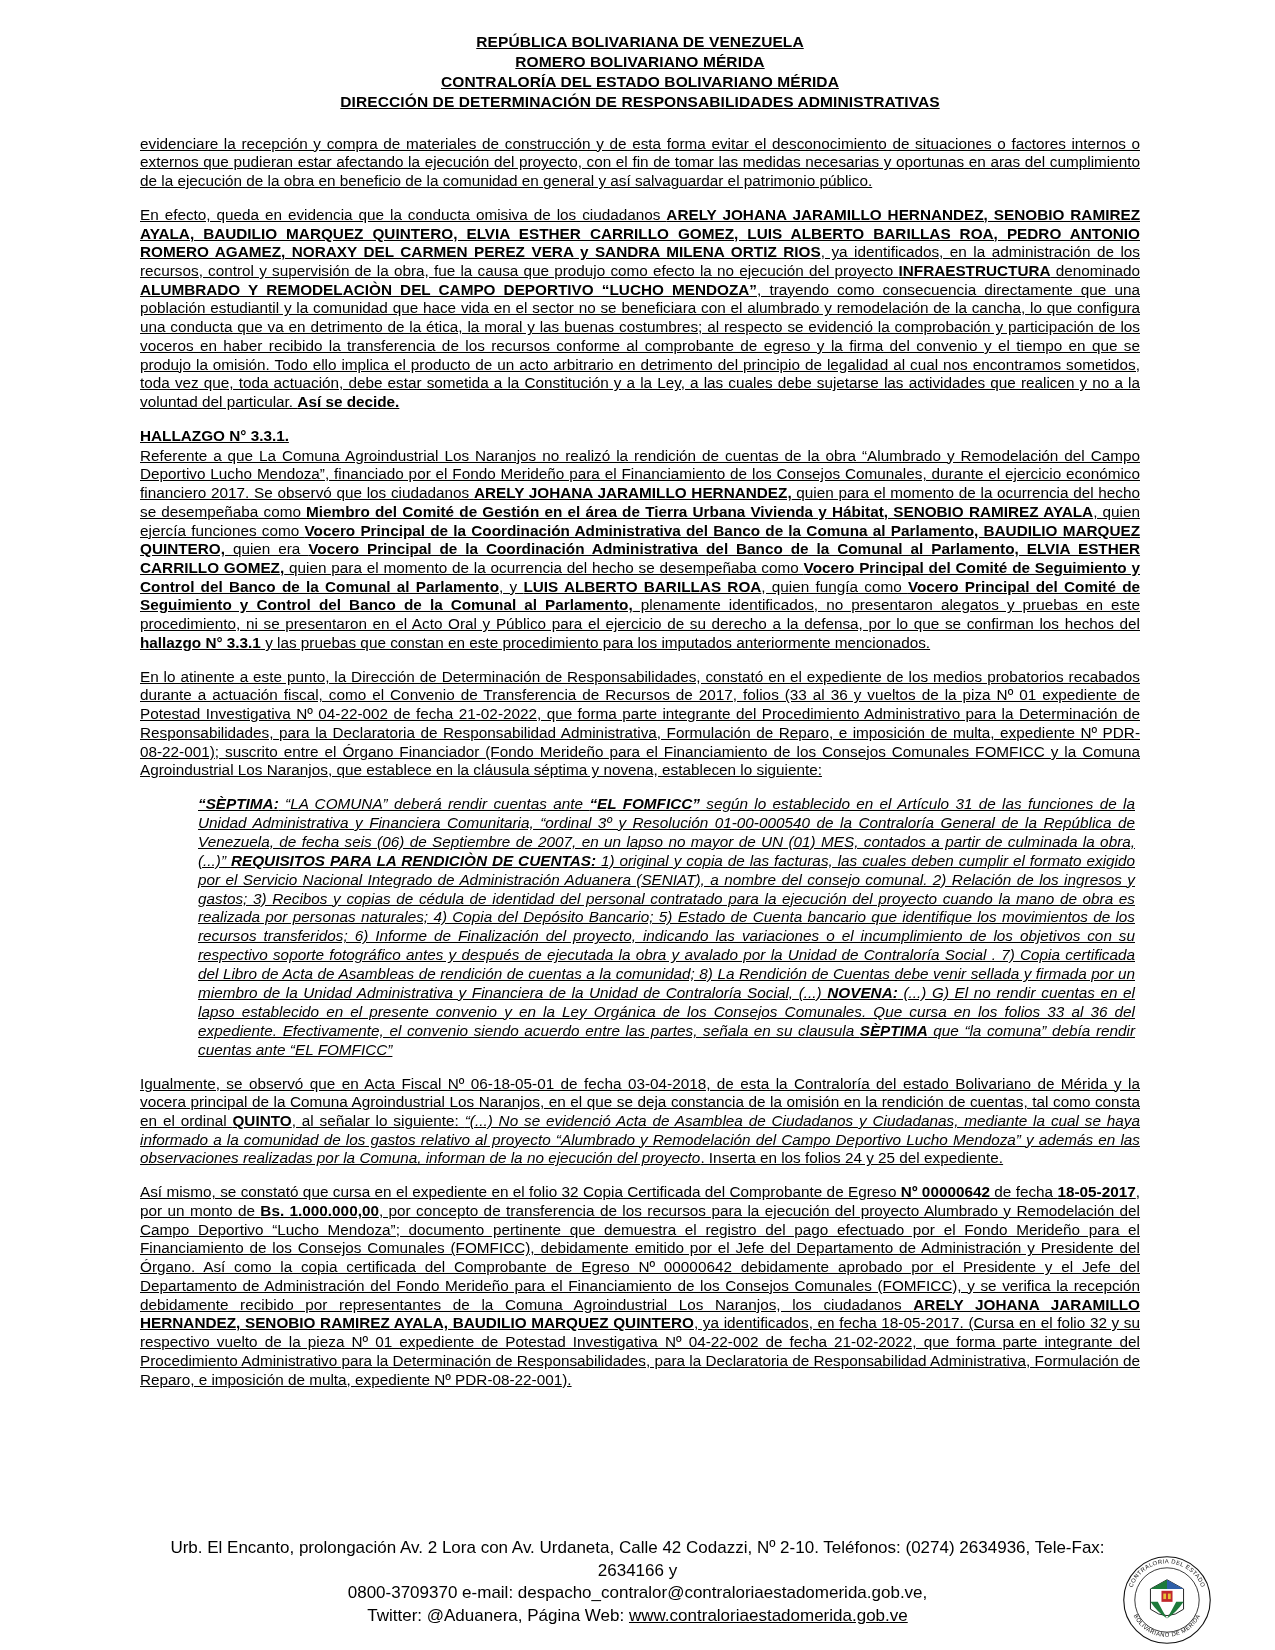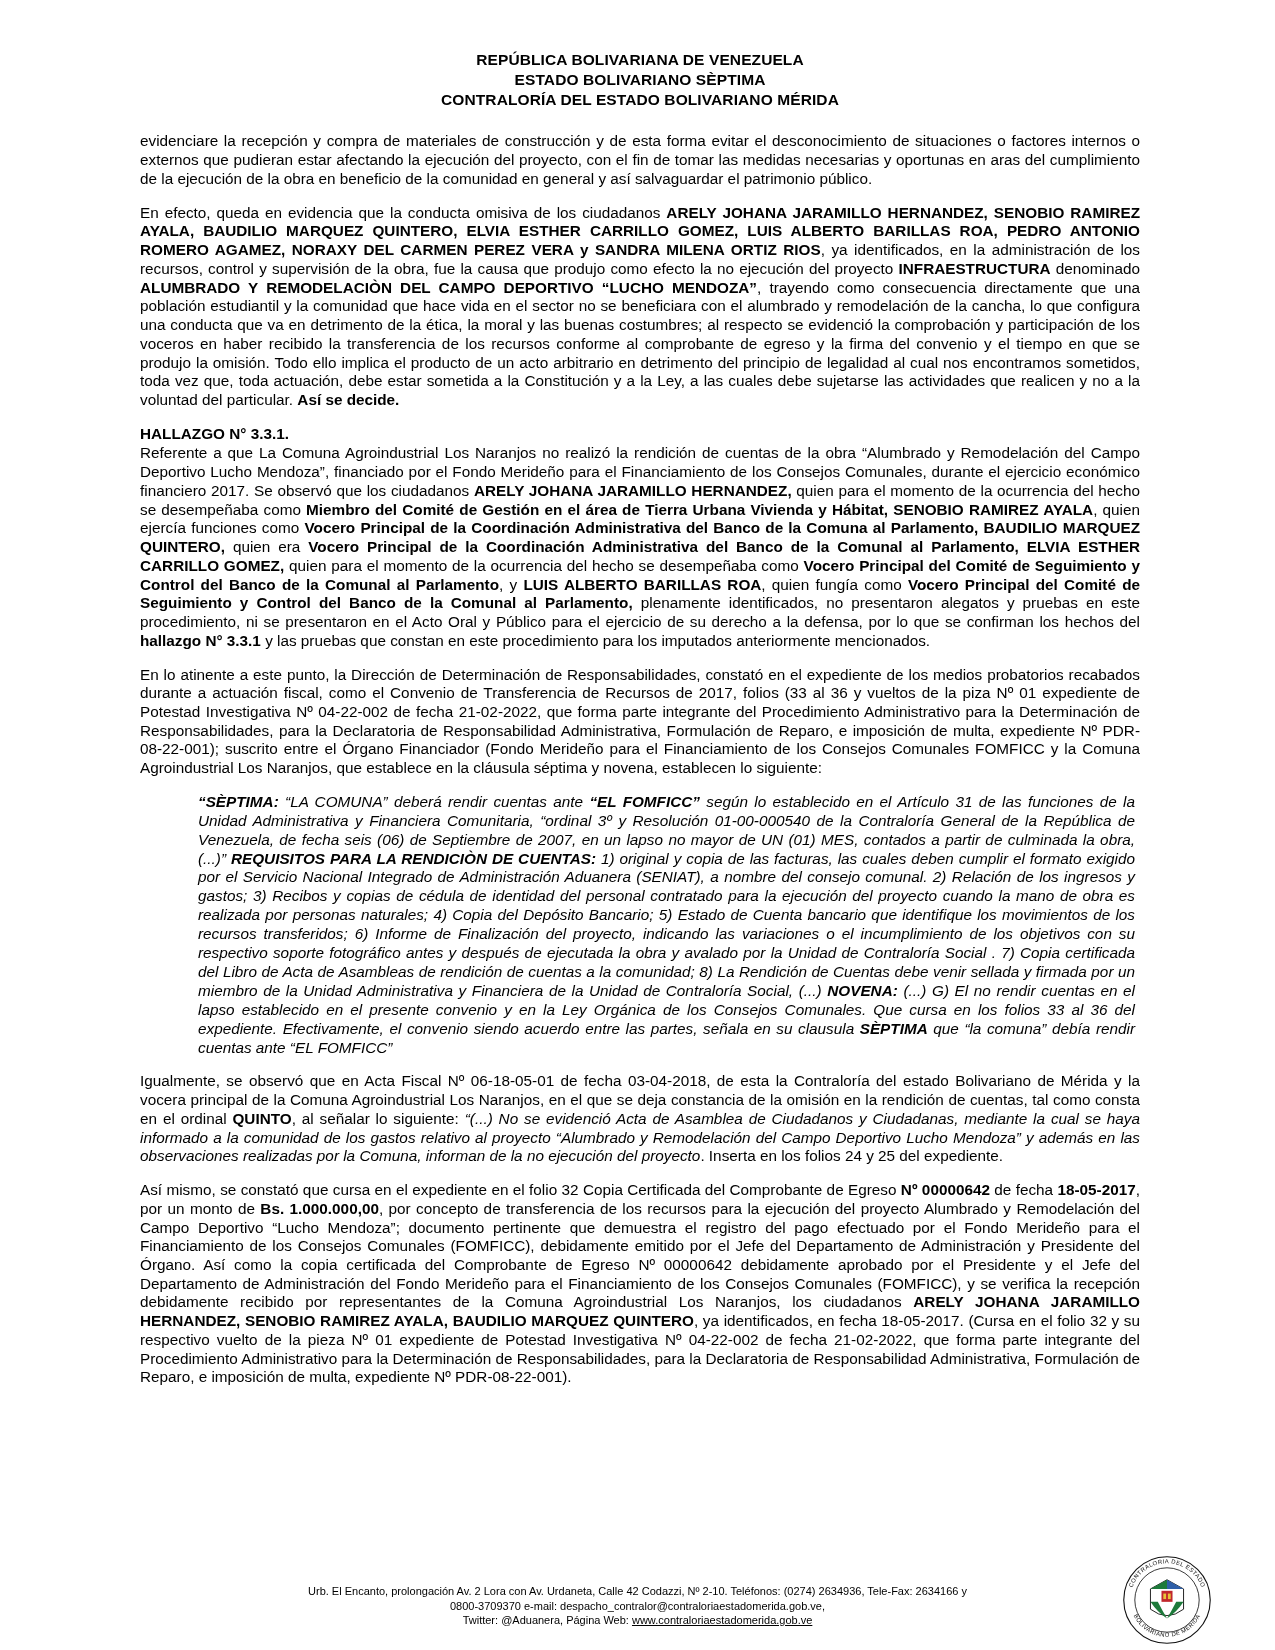--- a/index.html
+++ b/index.html
@@ -12,22 +12,23 @@
     font-family: "Liberation Sans", "DejaVu Sans", sans-serif;
     color: #000000;
   }
   .page {
     position: relative;
     width: 1275px;
     height: 1650px;
     margin: 0 auto;
     background: #ffffff;
     box-sizing: border-box;
-    padding: 50px 135px 0 140px;
+    padding: 32px 135px 0 140px;
     overflow: hidden;
+    text-decoration: underline;
   }
   .doc-header {
     text-align: center;
     font-weight: bold;
     font-size: 15.5px;
     line-height: 1.30;
     letter-spacing: 0.1px;
     margin: 0 0 22px 0;
   }
   .doc-header div { white-space: nowrap; }
@@ -67,21 +68,21 @@
     bottom: 22px;
     width: 100%;
   }
   .footer-inner {
     position: relative;
     width: 1275px;
     margin: 0 auto;
   }
   .footer-text {
     text-align: center;
-    font-size: 11px;
+    font-size: 17px;
     line-height: 1.34;
     padding: 0 150px 0 150px;
   }
   .footer-text .plainlink {
     color: #000000;
     text-decoration: underline;
   }
   .seal {
     position: absolute;
     right: 62px;
@@ -90,22 +91,23 @@
     height: 92px;
   }
 </style>
 </head>
 <body>
 
 <div class="page">
 
   <div class="doc-header">
     <div>REPÚBLICA BOLIVARIANA DE VENEZUELA</div>
-    <div>ESTADO BOLIVARIANO SÈPTIMA</div>
+    <div>ROMERO BOLIVARIANO MÉRIDA</div>
     <div>CONTRALORÍA DEL ESTADO BOLIVARIANO MÉRIDA</div>
+    <div>DIRECCIÓN DE DETERMINACIÓN DE RESPONSABILIDADES ADMINISTRATIVAS</div>
   </div>
 
   <div class="body-col">
 
     <p class="para"><span>evidenciare la recepción y compra de materiales de construcción y de esta forma evitar el desconocimiento de situaciones o factores internos o externos que pudieran estar afectando la ejecución del proyecto, con el fin de tomar las medidas necesarias y oportunas en aras del cumplimiento de la ejecución de la obra en beneficio de la comunidad en general y así salvaguardar el patrimonio público.</span></p>
 
     <p class="para"><span>En efecto, queda en evidencia que la conducta omisiva de los ciudadanos </span><span class="b">ARELY JOHANA JARAMILLO HERNANDEZ, SENOBIO RAMIREZ AYALA, BAUDILIO MARQUEZ QUINTERO, ELVIA ESTHER CARRILLO GOMEZ, LUIS ALBERTO BARILLAS ROA, PEDRO ANTONIO ROMERO AGAMEZ, NORAXY DEL CARMEN PEREZ VERA y SANDRA MILENA ORTIZ RIOS</span><span>, ya identificados, en la administración de los recursos, control y supervisión de la obra, fue la causa que produjo como efecto la no ejecución del proyecto </span><span class="b">INFRAESTRUCTURA</span><span> denominado </span><span class="b">ALUMBRADO Y REMODELACIÒN DEL CAMPO DEPORTIVO “LUCHO MENDOZA”</span><span>, trayendo como consecuencia directamente que una población estudiantil y la comunidad que hace vida en el sector no se beneficiara con el alumbrado y remodelación de la cancha, lo que configura una conducta que va en detrimento de la ética, la moral y las buenas costumbres; al respecto se evidenció la comprobación y participación de los voceros en haber recibido la transferencia de los recursos conforme al comprobante de egreso y la firma del convenio y el tiempo en que se produjo la omisión. Todo ello implica el producto de un acto arbitrario en detrimento del principio de legalidad al cual nos encontramos sometidos, toda vez que, toda actuación, debe estar sometida a la Constitución y a la Ley, a las cuales debe sujetarse las actividades que realicen y no a la voluntad del particular. </span><span class="b">Así se decide.</span></p>
 
     <h4 class="hallazgo">HALLAZGO N° 3.3.1.</h4>
 

